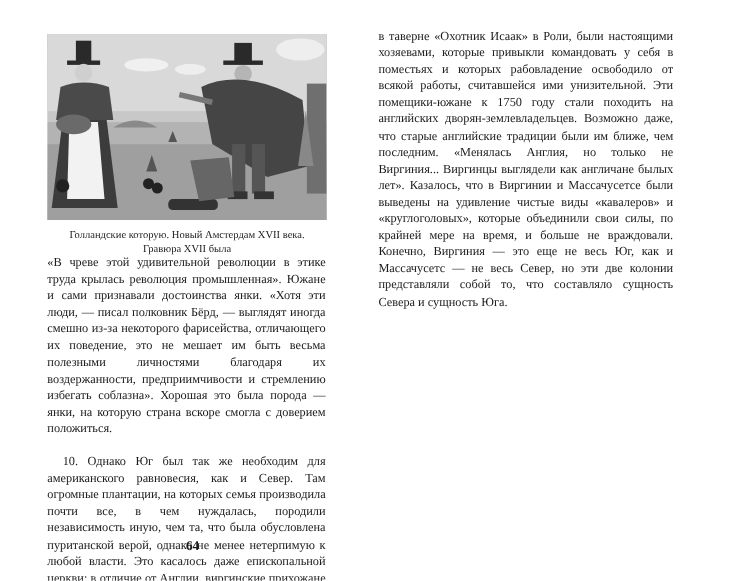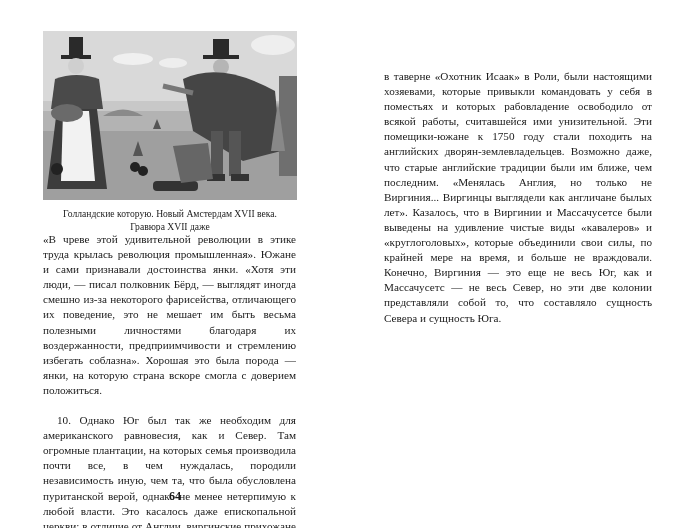--- a/index.html
+++ b/index.html
@@ -1,20 +1,20 @@
 <!DOCTYPE html>
 <html><head>
 <meta charset="utf-8">
 <style>
   html, body { margin: 0; padding: 0; background: #ffffff; }
   body { width: 674px; height: 528px; position: relative; overflow: hidden;
          font-family: "Liberation Serif", "DejaVu Serif", serif; color: #1a1a1a; }
   .col { position: absolute; font-size: 11.2px; line-height: 15.1px; text-align: justify; }
   .col-left { left: 43px; top: 232px; width: 253px; }
-  .col-right { left: 384px; top: 26px; width: 268px; margin-top: 43px; }
+  .col-right { left: 344px; top: 26px; width: 268px; }
   .col p { margin: 0; }
   .col p.indent { text-indent: 14px; }
   .col p.gap { margin-top: 15px; }
   .figure { position: absolute; left: 43px; top: 31px; width: 254px; height: 169px;
             background: linear-gradient(#bdbdbd, #d8d8d8 55%, #9a9a9a); overflow: hidden; }
   .caption { position: absolute; left: 43px; top: 208px; width: 254px; text-align: center;
              font-size: 9.6px; line-height: 12.5px; color: #222; }
   .page-number { position: absolute; left: 160px; top: 489px; width: 30px; text-align: center;
                  font-weight: bold; font-size: 12px; }
 </style>
@@ -57,21 +57,21 @@
     <rect x="164" y="143" width="18" height="7" fill="#333"></rect>
     <rect x="188" y="143" width="18" height="7" fill="#333"></rect>
     <path d="M130 115 L165 112 L170 148 L138 152 Z" fill="#666"></path>
     <rect x="236" y="45" width="18" height="100" fill="#6f6f6f"></rect>
     <path d="M235 70 L242 120 L228 120 Z" fill="#888"></path>
   </svg>
 </div>
 
 <div class="caption">
   <div>Голландские которую. Новый Амстердам XVII века.</div>
-  <div>Гравюра XVII даже</div>
+  <div>Гравюра XVII была</div>
 </div>
 
 <div class="col col-left">
   <p>«В чреве этой удивительной революции в этике труда крылась революция промышленная». Южане и сами признавали достоинства янки. «Хотя эти люди, — писал полковник Бёрд, — выглядят иногда смешно из-за некоторого фарисейства, отличающего их поведение, это не мешает им быть весьма полезными личностями благодаря их воздержанности, предприимчивости и стремлению избегать соблазна». Хорошая это была порода — янки, на которую страна вскоре смогла с доверием положиться.</p>
   <p class="indent gap">10. Однако Юг был так же необходим для американского равновесия, как и Север. Там огромные плантации, на которых семья производила почти все, в чем нуждалась, породили независимость иную, чем та, что была обусловлена пуританской верой, однако не менее нетерпимую к любой власти. Это касалось даже епископальной церкви: в отличие от Англии, виргинские прихожане сами избирали священнослужителей. Люди, собиравшиеся в палате бюргеров в Уильямсберге или</p>
 </div>
 
 <div class="col col-right">
   <p>в таверне «Охотник Исаак» в Роли, были настоящими хозяевами, которые привыкли командовать у себя в поместьях и которых рабовладение освободило от всякой работы, считавшейся ими унизительной. Эти помещики-южане к 1750 году стали походить на английских дворян-землевладельцев. Возможно даже, что старые английские традиции были им ближе, чем последним. «Менялась Англия, но только не Виргиния... Виргинцы выглядели как англичане былых лет». Казалось, что в Виргинии и Массачусетсе были выведены на удивление чистые виды «кавалеров» и «круглоголовых», которые объединили свои силы, по крайней мере на время, и больше не враждовали. Конечно, Виргиния — это еще не весь Юг, как и Массачусетс — не весь Север, но эти две колонии представляли собой то, что составляло сущность Севера и сущность Юга.</p>
 </div>

